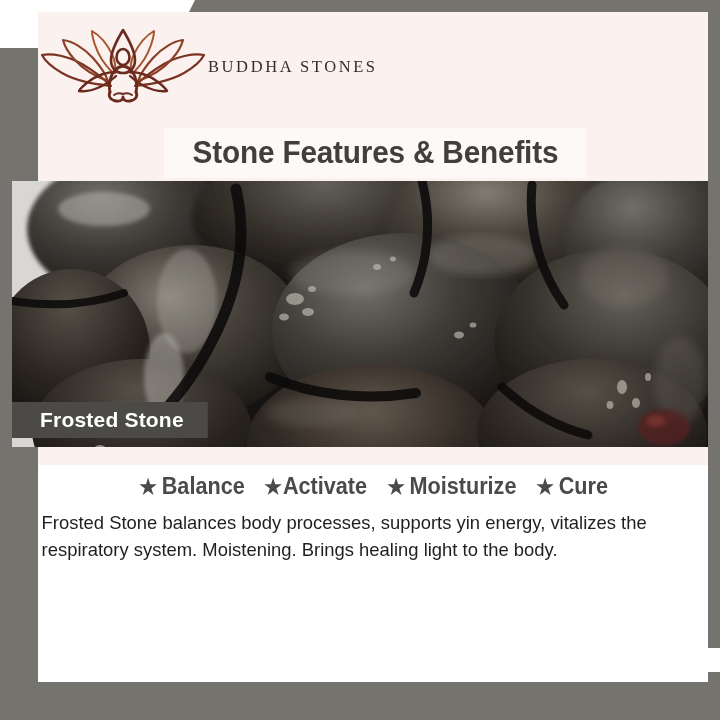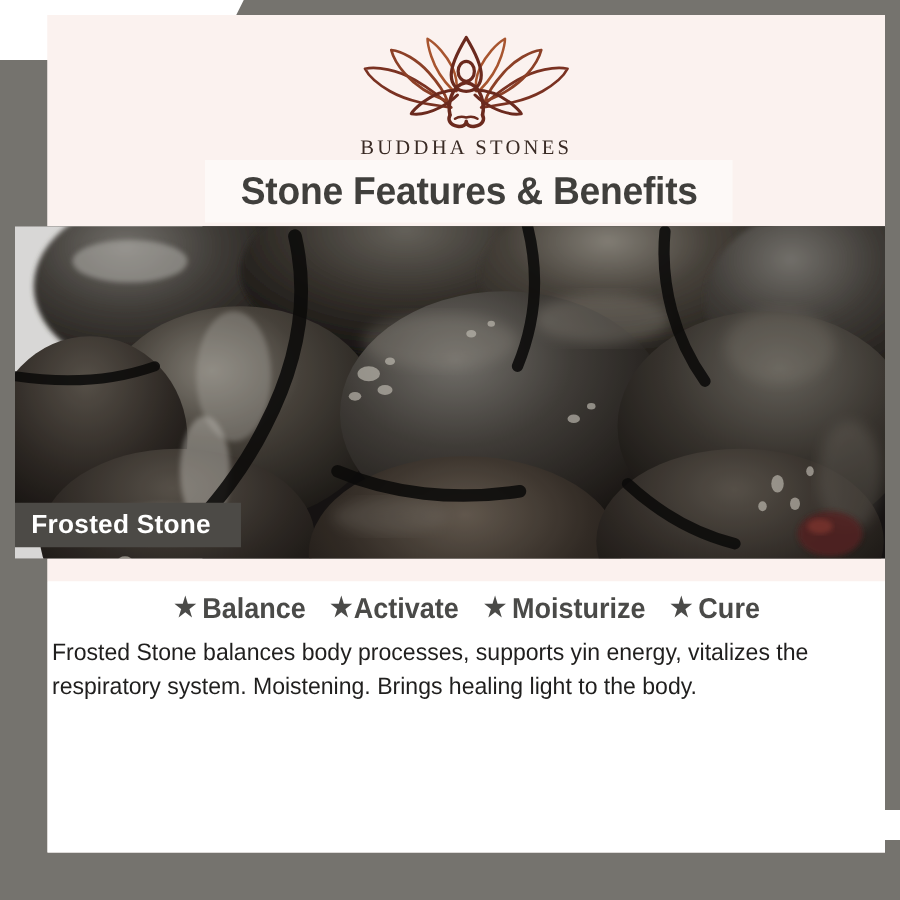--- a/index.html
+++ b/index.html
@@ -58,21 +58,21 @@
     height: 170px;
     z-index: 3;
     background: #fbf2ef;
   }
   .logo-wrap {
     position: absolute;
     left: 0;
     right: 0;
     top: 14px;
     display: flex;
-    flex-direction: column;
+    flex-direction: row;
     align-items: center;
   }
   .logo-mark {
     width: 170px;
     height: 78px;
     display: block;
   }
   .logo-word {
     margin-top: 4px;
     font-family: "Liberation Serif", serif;
@@ -123,21 +123,21 @@
   .stone-tag {
     position: absolute;
     left: 12px;
     top: 402px;
     height: 36px;
     z-index: 5;
     background: #4c4a46;
     clip-path: polygon(0 0, 100% 0, 100% 100%, 0 100%);
     display: flex;
     align-items: center;
-    padding: 0 24px 0 13px;
+    padding: 0 24px 0 28px;
   }
   .stone-tag::after {
     content: "";
     position: absolute;
     right: -14px;
     top: 0;
     width: 0;
     height: 0;
     border-style: solid;
     border-width: 0 0 36px 14px;

